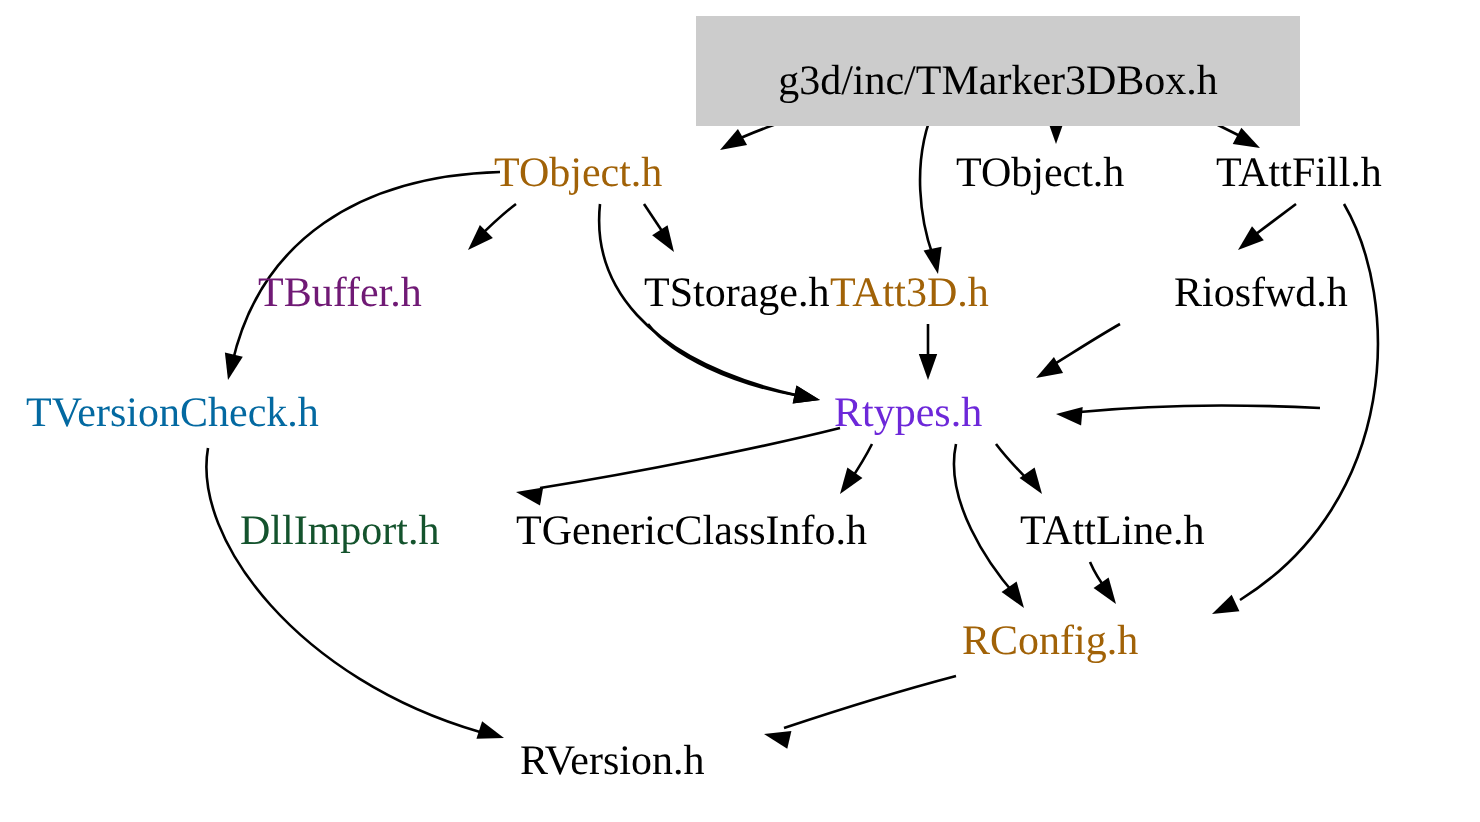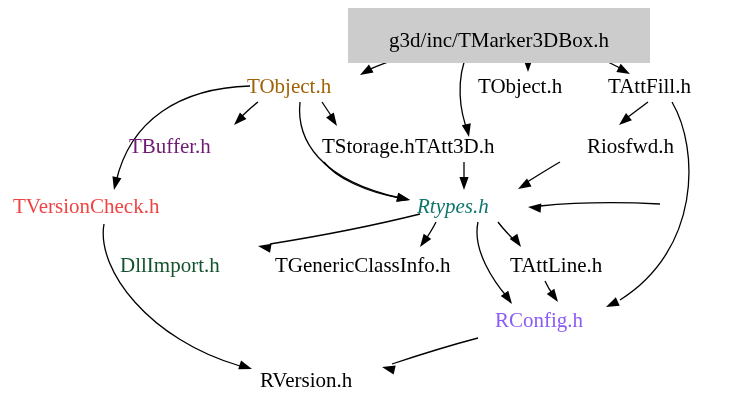--- a/index.html
+++ b/index.html
@@ -97,24 +97,24 @@
       </g>
   </svg>
 
   <div id="nodes-layer">
       <div class="node-label root" style="left: 348px; top: 8px; background: rgb(204, 204, 204); width: 274px; text-align: center; color: rgb(0, 0, 0);">g3d/inc/TMarker3DBox.h</div>
       <div class="node-label" style="left: 247px; top: 76px; color: #a16207;">TObject.h</div>
       <div class="node-label" style="left: 478px; top: 76px; color: rgb(0, 0, 0);">TObject.h</div>
       <div class="node-label" style="left: 608px; top: 76px; color: rgb(0, 0, 0);">TAttFill.h</div>
       <div class="node-label" style="left: 129px; top: 136px; color: #701a75; font-family: Liberation Serif, serif;">TBuffer.h</div>
       <div class="node-label" style="left: 275px; top: 136px; color: rgb(0, 0, 0); margin-left: 47px;">TStorage.h</div>
-      <div class="node-label" style="left: 415px; top: 136px; color: #000000;">TAtt3D.h</div>
+      <div class="node-label" style="left: 415px; top: 136px; color: #a16207;">TAtt3D.h</div>
       <div class="node-label" style="left: 543px; top: 136px; color: rgb(0, 0, 0); margin-left: 44px;">Riosfwd.h</div>
-      <div class="node-label" style="left: 13px; top: 196px; color: #ef4444; text-align: center;">TVersionCheck.h</div>
-      <div class="node-label" style="left: 417px; top: 196px; color: #0f766e; font-style: italic;">Rtypes.h</div>
+      <div class="node-label" style="left: 13px; top: 196px; color: #0369a1; text-align: center;">TVersionCheck.h</div>
+      <div class="node-label" style="left: 417px; top: 196px; color: #6d28d9;">Rtypes.h</div>
       <div class="node-label" style="left: 120px; top: 255px; color: #14532d;">DllImport.h</div>
-      <div class="node-label" style="left: 258px; top: 255px; color: rgb(0, 0, 0); margin-left: 17px;">TGenericClassInfo.h</div>
+      <div class="node-label" style="left: 258px; top: 255px; color: rgb(0, 0, 0);">TGenericClassInfo.h</div>
       <div class="node-label" style="left: 510px; top: 255px; color: rgb(0, 0, 0);">TAttLine.h</div>
-      <div class="node-label" style="left: 481px; top: 310px; color: #8b5cf6; margin-left: 14px;">RConfig.h</div>
+      <div class="node-label" style="left: 481px; top: 310px; color: #a16207;">RConfig.h</div>
       <div class="node-label" style="left: 260px; top: 370px; color: rgb(0, 0, 0); font-family: Liberation Serif, serif;">RVersion.h</div>
     </div>
 
 </div>
 
 </body></html>

